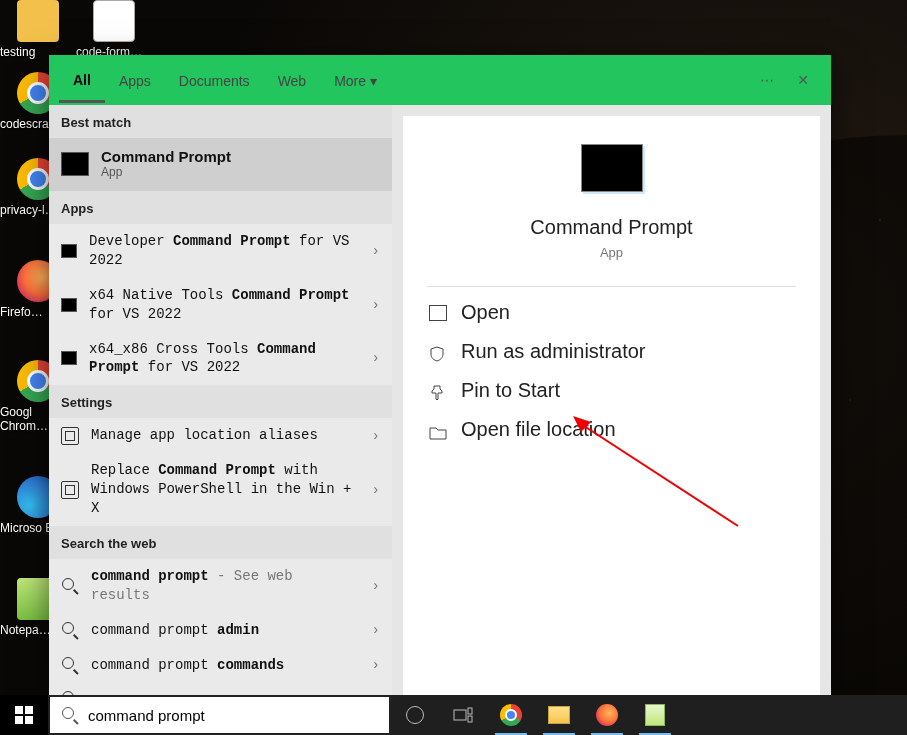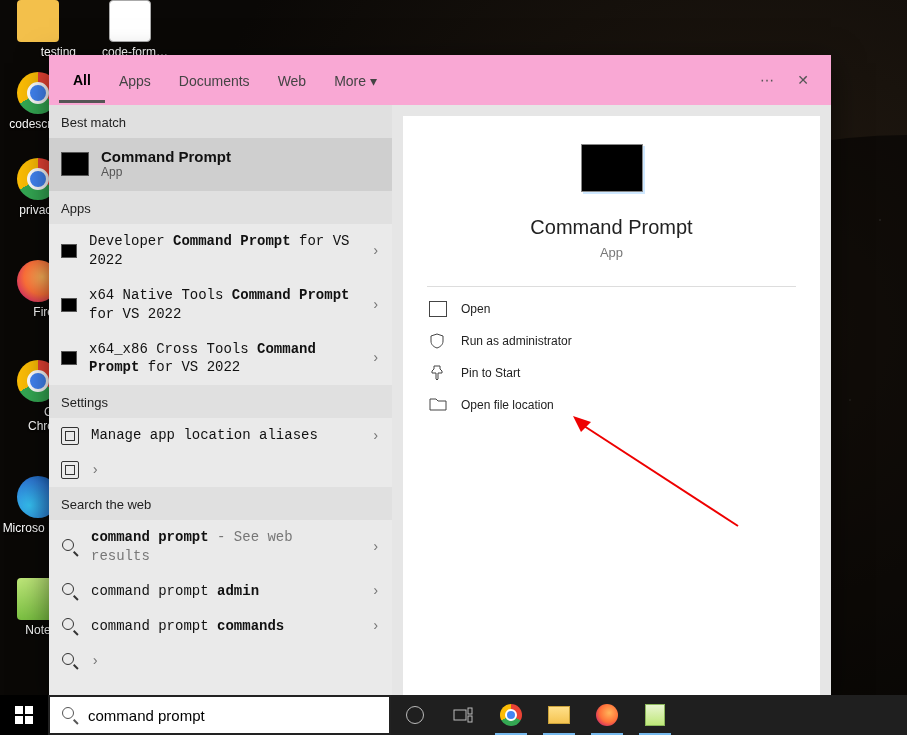--- a/index.html
+++ b/index.html
@@ -29,42 +29,42 @@
   }
   
   .hill {
     position:absolute; width:1200px; height:1200px;
     border-radius:50%;
     right:-600px; bottom:-600px;
     background:#000; opacity:.5;
   }
 
   .desktop-icon {
-    position:absolute; width:76px; text-align:right;
+    position:absolute; width:76px; text-align:left;
     color:#fff; font-size:12px;
   }
   .desktop-icon .ic {
     width:42px; height:42px; margin:0 auto 4px;
     border-radius:4px;
   }
   .di-label { text-shadow:0 1px 2px #000; line-height:1.15; }
 
   
   .search-panel {
     position:absolute;
     left:49px; top:55px;
     width:782px; height:640px;
     background:#e6e6e6;
     box-shadow:0 8px 30px rgba(0,0,0,.55);
     display:flex; flex-direction:column;
   }
   .tabs {
     display:flex; align-items:center;
     height:50px; padding:0 10px;
-    background:#f9a8d4;
+    background:#22c55e;
   }
   .tab {
     padding:14px 14px 12px; font-size:14px; color:#444;
     cursor:pointer;
   }
   .tab.active { color:#000; font-weight:600; border-bottom:3px solid #555; }
   .tabs-spacer { flex:1; }
   .tab-more { display:flex; align-items:flex-start; gap:4px; }
   .ellipsis, .close-x {
     width:36px; height:36px; display:flex; align-items:center; justify-content:center;
@@ -73,21 +73,21 @@
 
   .panel-body {
     flex:1; display:flex; min-height:0;
   }
 
   .left-col {
     width:343px; background:#eaeaea; overflow:hidden;
     display:flex; flex-direction:column;
   }
   .section-hdr {
-    font-size:13px; font-weight:400; color:#222;
+    font-size:13px; font-weight:700; color:#222;
     padding:10px 12px 8px;
     background:#e0e0e0;
   }
   .best-match {
     display:flex; align-items:center; gap:12px;
     padding:10px 12px 12px; background:#cfcfcf;
   }
   .cmd-thumb {
     width:28px; height:24px; background:#000; border:1px solid #555;
   }
@@ -126,21 +126,21 @@
     box-shadow:2px 2px 0 #cfe8ff;
   }
   .app-hero .hero-title { font-size:20px; color:#222; margin-top:18px; }
   .app-hero .hero-sub { font-size:13px; color:#777; }
 
   .divider { height:1px; background:#ddd; margin:26px 0 6px; }
 
   .act-row {
     display:flex; align-items:center; gap:14px;
     padding:8px 2px; cursor:pointer;
-    font-size:12px; color:#222;
+    font-size:20px; color:#222;
   }
   .ai {
     width:18px; height:16px; flex-shrink:0;
     border:1px solid #444;
   }
   .ai.shield { border:none; position:relative; }
   .ai.shield svg { width:16px; height:16px; }
   .ai.pin { border:none; }
   .ai.pin svg{ width:16px; height:16px;}
   .ai.folder { border:none;}
@@ -185,21 +185,21 @@
 <body>
 
 <div class="desktop">
   <div class="hill"></div>
 </div>
 
 <div class="desktop-icon" style="left:0;top:0">
   <div class="ic" style="background:#f3c04b"></div>
   <div class="di-label">testing</div>
 </div>
-<div class="desktop-icon" style="left:92px;top:0">
+<div class="desktop-icon" style="left:76px;top:0">
   <div class="ic" style="background:#fff;border:1px solid #aaa"></div>
   <div class="di-label">code-form…</div>
 </div>
 <div class="desktop-icon" style="left:0;top:72px">
   <div class="ic" style="background:conic-gradient(#ea4335 0 120deg,#34a853 120deg 240deg,#fbbc05 240deg 360deg);border-radius:50%;position:relative">
       <div style="position:absolute;inset:10px;background:#4285f4;border-radius:50%;border:3px solid #fff"></div>
     </div>
   <div class="di-label">codescrac…</div>
 </div>
 <div class="desktop-icon" style="left:0;top:158px">
@@ -271,20 +271,21 @@
       </div>
 
       <div class="section-hdr">Settings</div>
       <div class="result-row">
         <div class="ri setting"></div>
         <div class="rtxt"><span>Manage app location aliases</span></div>
         <div class="chev">›</div>
       </div>
       <div class="result-row">
         <div class="ri setting"></div>
+        <div class="rtxt"><span>Replace </span><b>Command Prompt</b><span> with Windows PowerShell in the Win + X</span></div>
         <div class="chev">›</div>
       </div>
 
       <div class="section-hdr">Search the web</div>
       <div class="result-row">
         <div class="ri mag"></div>
         <div class="rtxt"><b>command prompt</b><span style="color:#777"> - See web results</span></div>
         <div class="chev">›</div>
       </div>
       <div class="result-row">

